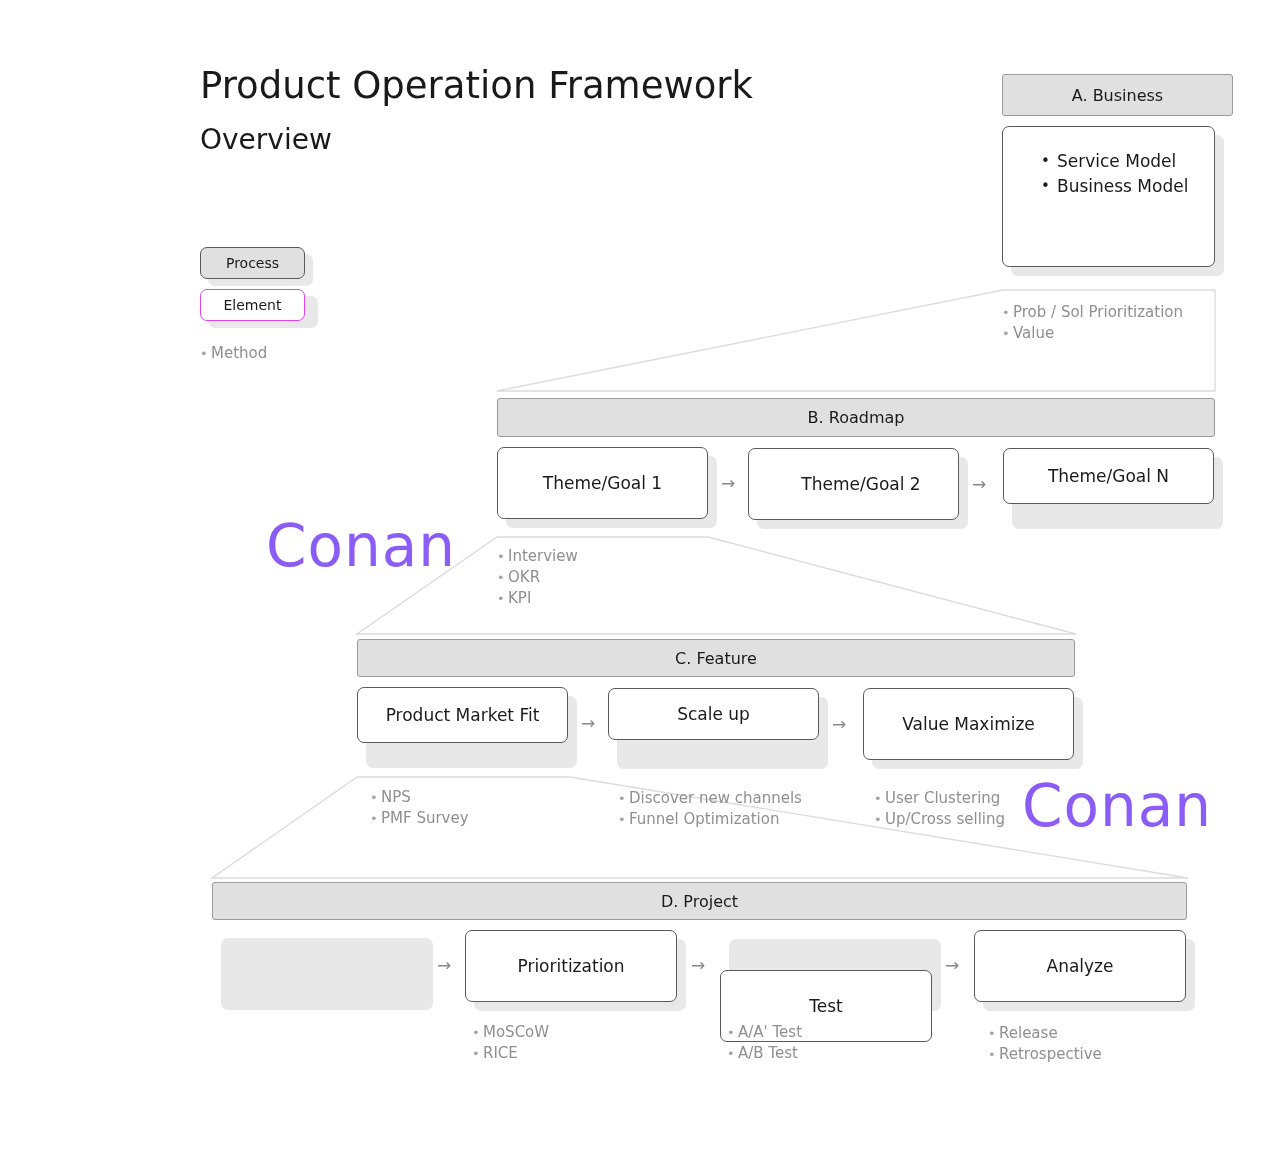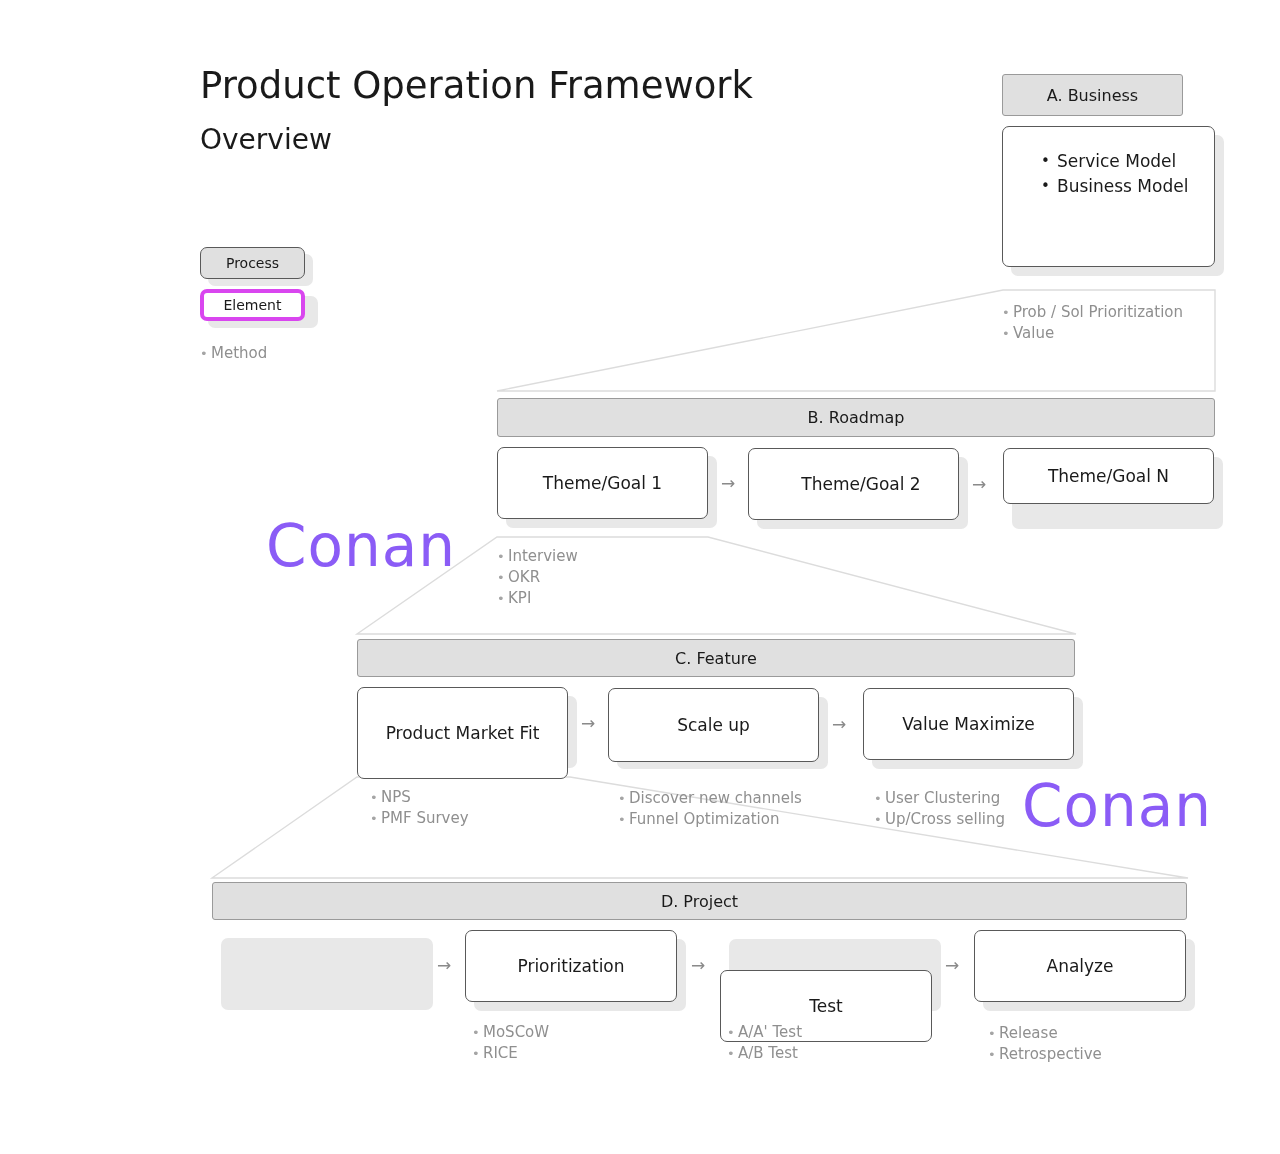--- a/index.html
+++ b/index.html
@@ -90,21 +90,21 @@
 
   
   .legend-proc{
     position:absolute;
     background:#e0e0e0;border:1px solid #595959;border-radius:7px;
     display:flex;align-items:center;justify-content:center;
     font-size:14px;color:#1a1a1a;box-sizing:border-box;
   }
   .legend-elem{
     position:absolute;
-    background:#ffffff;border:4px solid #d946ef;border-radius:7px;
+    background:#ffffff;border:1px solid #d946ef;border-radius:7px;
     display:flex;align-items:center;justify-content:center;
     font-size:14px;color:#1a1a1a;box-sizing:border-box;
   }
 
   
   #connectors{position:absolute;left:0;top:0;width:1280px;height:1154px;
     pointer-events:none;}
 </style>
 </head>
 <body>
@@ -132,21 +132,21 @@
   <div class="shadow" style="left:208px;top:296px;width:110px;height:32px;"></div>
   <div class="legend-elem" style="left:200px;top:289px;width:105px;height:32px;">Element</div>
 
   <div class="mlist" style="left:200px;top:343px;">
     <div class="mi">
       <span class="dot">•</span>
       <span>Method</span>
     </div>
   </div>
 
-  <div class="hdrbar" style="left:1002px;top:74px;width:181px;height:42px;">A. Business</div>
+  <div class="hdrbar" style="left:1002px;top:74px;width:231px;height:42px;">A. Business</div>
 
   <div class="shadow" style="left:1011px;top:135px;width:213px;height:141px;"></div>
   <div class="ebox" style="left:1002px;top:126px;width:213px;height:141px;
               align-items:flex-start;justify-content:flex-start;position:absolute;">
     <div class="blist">
       <div class="bi">
         <span class="dot">•</span>
         <span>Service Model</span>
       </div>
       <div class="bi">
@@ -191,25 +191,25 @@
     </div>
     <div class="mi">
       <span class="dot">•</span>
       <span>KPI</span>
     </div>
   </div>
 
   <div class="hdrbar" style="left:357px;top:639px;width:718px;height:38px;">C. Feature</div>
 
   <div class="shadow" style="left:366px;top:696px;width:211px;height:72px;"></div>
-  <div class="ebox" style="left:357px;top:687px;width:211px;height:92px;text-align:right;">Product Market Fit</div>
+  <div class="ebox" style="left:357px;top:687px;width:211px;height:56px;text-align:right;">Product Market Fit</div>
   <div class="arrow" style="left:577px;top:710px;height:26px;">→</div>
 
   <div class="shadow" style="left:617px;top:697px;width:211px;height:72px;"></div>
-  <div class="ebox" style="left:608px;top:688px;width:211px;height:74px;">Scale up</div>
+  <div class="ebox" style="left:608px;top:688px;width:211px;height:52px;">Scale up</div>
   <div class="arrow" style="left:828px;top:711px;height:26px;">→</div>
 
   <div class="shadow" style="left:872px;top:697px;width:211px;height:72px;"></div>
   <div class="ebox" style="left:863px;top:688px;width:211px;height:72px;">Value Maximize</div>
 
   <div class="mlist" style="left:370px;top:787px;">
     <div class="mi">
       <span class="dot">•</span>
       <span>NPS</span>
     </div>

